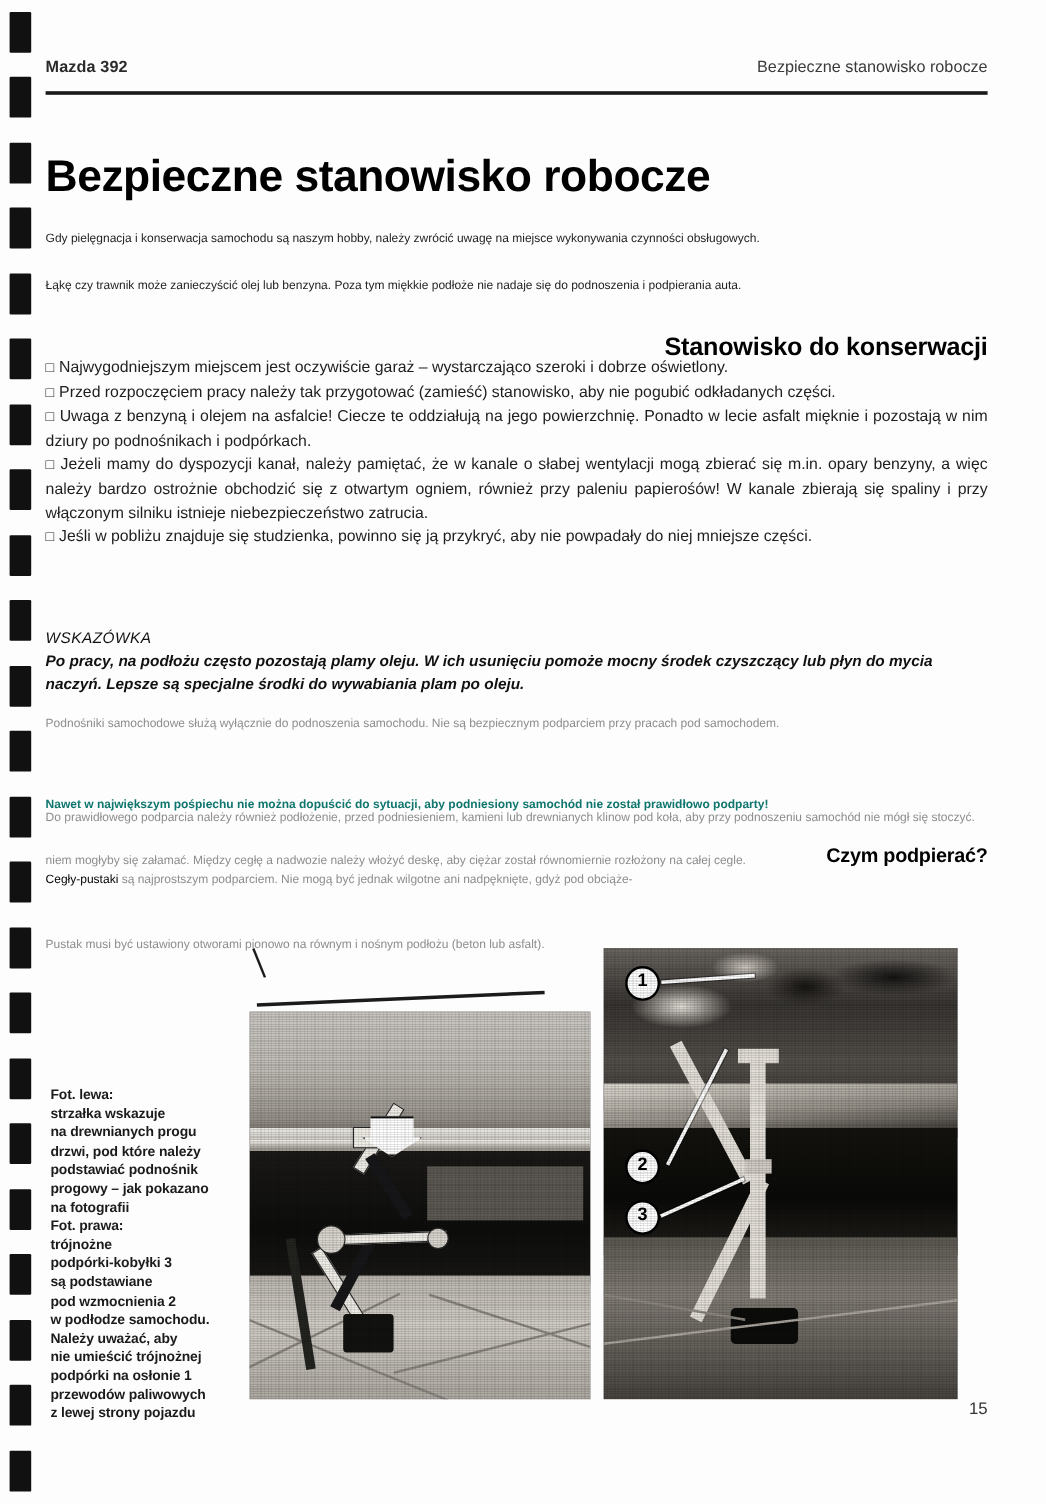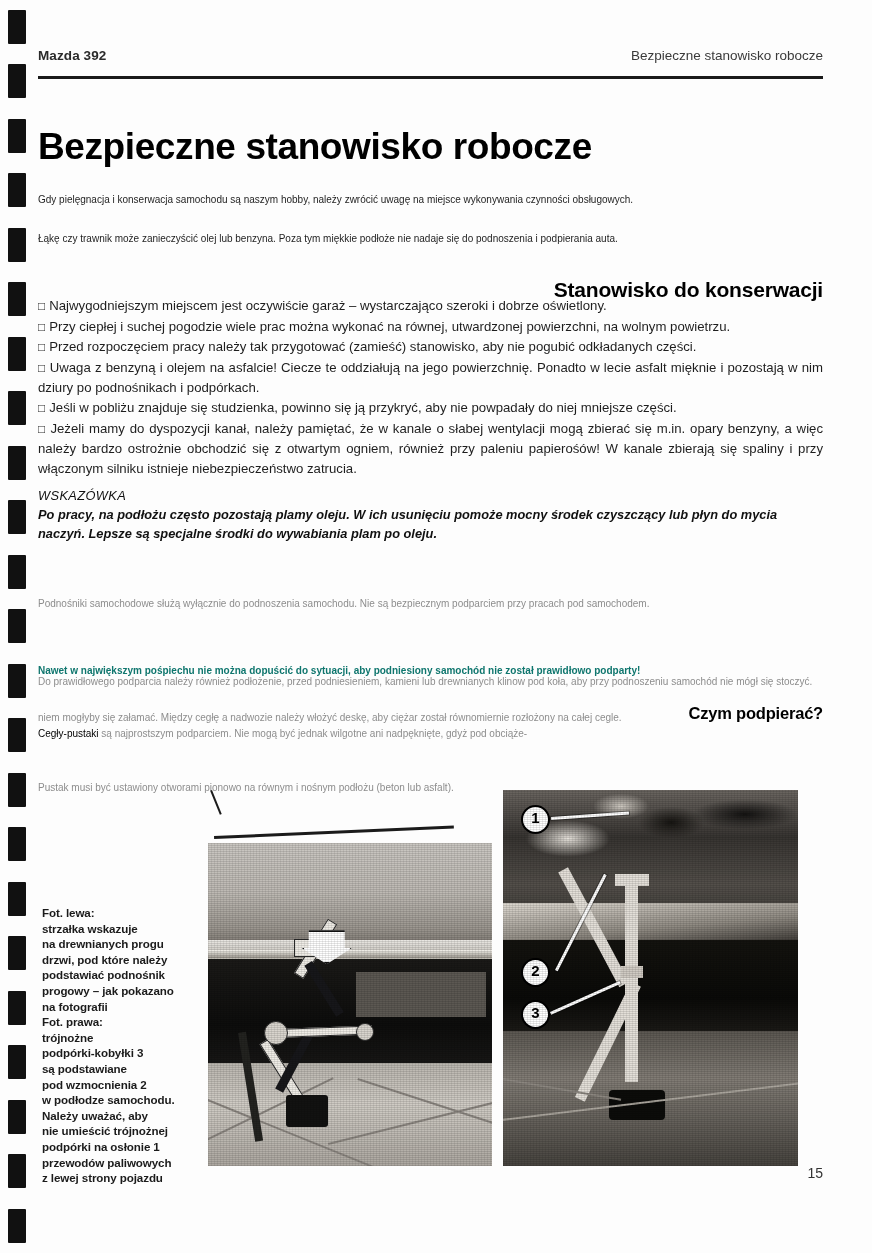--- a/index.html
+++ b/index.html
@@ -136,20 +136,21 @@
     font-style: italic;
     font-size: 12.8px;
     line-height: 19px;
     color: #111;
   }
   .tip .tip-label {
     font-style: italic;
     font-weight: normal;
     letter-spacing: .4px;
     display: block;
+    margin-top: 36px;
   }
   .tip .tip-body {
     font-style: italic;
     font-weight: bold;
     display: block;
   }
 
   
   .figures {
     position: absolute;
@@ -296,33 +297,30 @@
     <p class="para" style="top:180px;">Gdy pielęgnacja i konserwacja samochodu są naszym hobby, należy zwrócić uwagę na miejsce wykonywania czynności obsługowych.</p>
     <p class="para" style="top:219px;">Łąkę czy trawnik może zanieczyścić olej lub benzyna. Poza tym miękkie podłoże nie nadaje się do podnoszenia i podpierania auta.</p>
 
     <h2 class="sub-head" style="top:261px;">Stanowisko do konserwacji</h2>
 
     <div class="list" style="top:296px;">
       <span class="li">
         <span class="box">□</span><span>Najwygodniejszym miejscem jest oczywiście garaż – wystarczająco szeroki i dobrze oświetlony.</span>
       </span>
       <span class="li">
-        <span class="box">□</span><span>Przy ciepłej i suchej pogodzie wiele prac można wykonać na równej, utwardzonej powierzchni, na wolnym powietrzu.</span>
-      </span>
-      <span class="li">
         <span class="box">□</span><span>Przed rozpoczęciem pracy należy tak przygotować (zamieść) stanowisko, aby nie pogubić odkładanych części.</span>
       </span>
       <span class="li">
         <span class="box">□</span><span>Uwaga z benzyną i olejem na asfalcie! Ciecze te oddziałują na jego powierzchnię. Ponadto w lecie asfalt mięknie i pozostają w nim dziury po podnośnikach i podpórkach.</span>
       </span>
       <span class="li">
-        <span class="box">□</span><span>Jeśli w pobliżu znajduje się studzienka, powinno się ją przykryć, aby nie powpadały do niej mniejsze części.</span>
+        <span class="box">□</span><span>Jeżeli mamy do dyspozycji kanał, należy pamiętać, że w kanale o słabej wentylacji mogą zbierać się m.in. opary benzyny, a więc należy bardzo ostrożnie obchodzić się z otwartym ogniem, również przy paleniu papierośów! W kanale zbierają się spaliny i przy włączonym silniku istnieje niebezpieczeństwo zatrucia.</span>
       </span>
       <span class="li">
-        <span class="box">□</span><span>Jeżeli mamy do dyspozycji kanał, należy pamiętać, że w kanale o słabej wentylacji mogą zbierać się m.in. opary benzyny, a więc należy bardzo ostrożnie obchodzić się z otwartym ogniem, również przy paleniu papierośów! W kanale zbierają się spaliny i przy włączonym silniku istnieje niebezpieczeństwo zatrucia.</span>
+        <span class="box">□</span><span>Jeśli w pobliżu znajduje się studzienka, powinno się ją przykryć, aby nie powpadały do niej mniejsze części.</span>
       </span>
     </div>
 
     <div class="tip" style="top:486px;">
       <span class="tip-label">WSKAZÓWKA</span>
       <span class="tip-body">Po pracy, na podłożu często pozostają plamy oleju. W ich usunięciu pomoże mocny środek czyszczący lub płyn do mycia naczyń. Lepsze są specjalne środki do wywabiania plam po oleju.</span>
     </div>
 
 
     <p class="para justify faded" style="top:584px;">Podnośniki samochodowe służą wyłącznie do podnoszenia samochodu. Nie są bezpiecznym podparciem przy pracach pod samochodem.</p>

